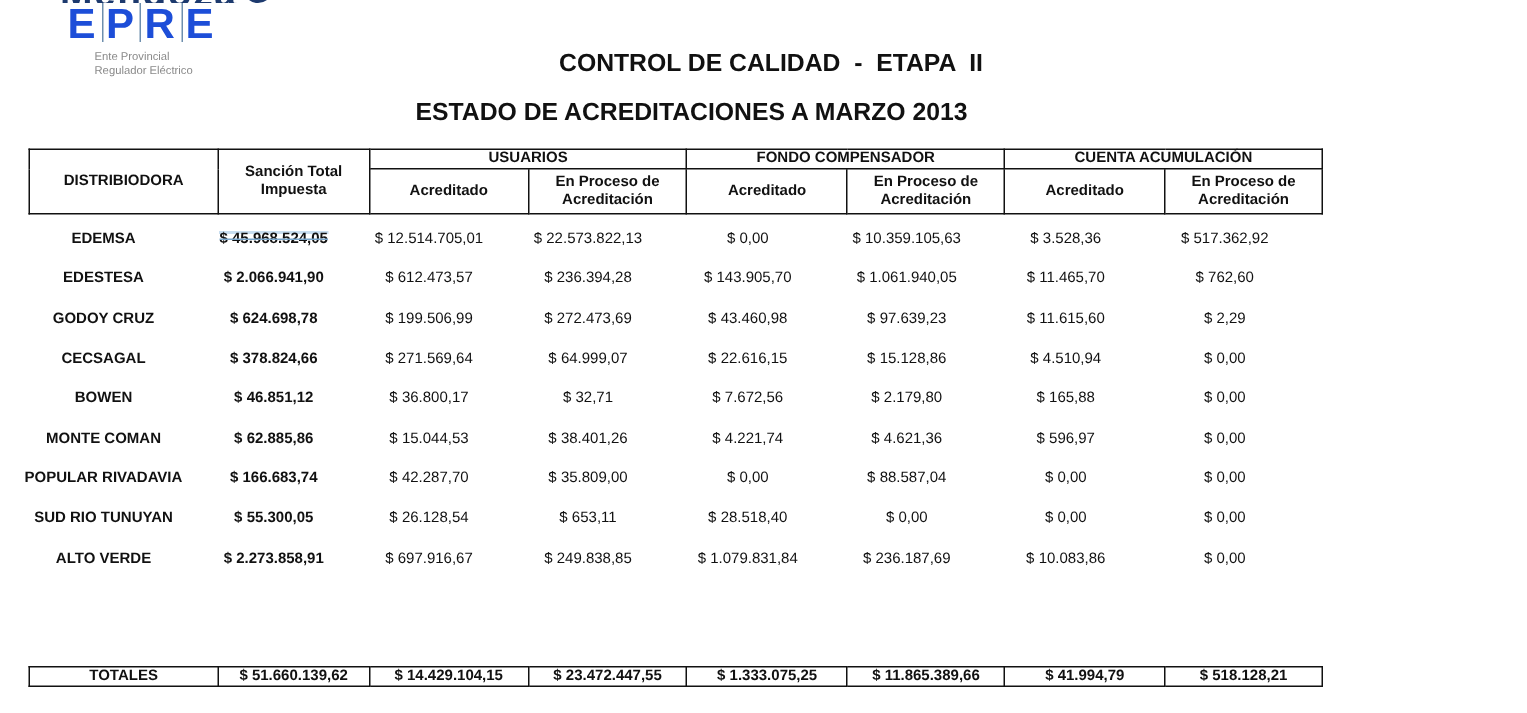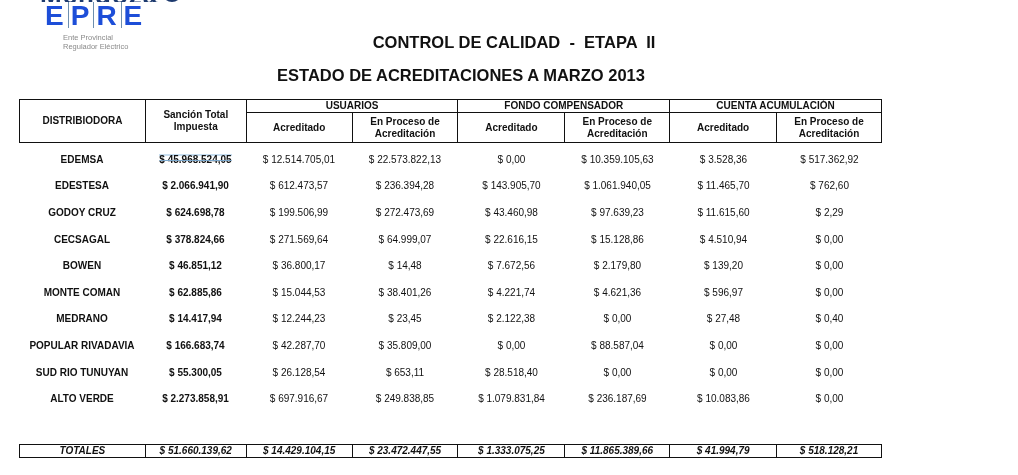--- a/index.html
+++ b/index.html
@@ -10,25 +10,25 @@
   .logo .epre { position:absolute; left:5px; top:14px; font-size:28px; font-weight:bold; color:#1d4ed8; letter-spacing:2px; line-height:28px; }
   .logo .epre span.sep { display:inline-block; width:1px; height:26px; background:#6e8fae; vertical-align:top; margin:0 2px; }
   .logo .sub { position:absolute; left:2px; font-size:7.5px; color:#8a8a8a; line-height:9px;padding-left:21px; }
   .title1 { position:absolute; left:0; width:1018px; top:33px; text-align:center; font-size:16.5px; font-weight:bold; }
   .title1 span { margin-left:10px; }
   .title2 { position:absolute; left:0; width:912px; top:66px; text-align:center; font-size:16.5px; font-weight:bold; }
   .title2 span { margin-left:10px; }
 
   table.hdr { position:absolute; left:19px; top:99px; border-collapse:collapse; width:863px; font-size:10px; font-weight:bold; }
   table.hdr td { border:1.2px solid #111; text-align:center; padding:0; line-height:12px; }
-  table.body { position:absolute; left:19px; top:146px; border-collapse:collapse; width:863px; font-size:10px; }
+  table.body { position:absolute; left:6px; top:146px; border-collapse:collapse; width:863px; font-size:10px; }
   table.body td { text-align:center; padding:0; height:26.6px; }
   table.body td.name, table.body td.total { font-weight:bold; }
   table.tot { position:absolute; left:19px; top:444px; border-collapse:collapse; width:863px; font-size:10px; font-weight:bold; }
-  table.tot td { border:1.4px solid #111; text-align:center; padding:0; height:12px; line-height:12px;font-style:italic; }
+  table.tot td { border:1.4px solid #111; text-align:center; padding:0; height:12px; line-height:12px; }
   .hl { background:linear-gradient(to bottom, #c8def0 0, #c8def0 2px, transparent 2px); text-decoration: line-through; text-decoration-color:#7aa7cc; text-decoration-thickness:1px; }
 </style>
 </head>
 <body>
 
 <div class="logo">
   <div class="brand-top"><span>Mendoza</span><span class="arc"></span></div>
   <div class="epre"><span>E</span><span class="sep"></span><span>P</span><span class="sep"></span><span>R</span><span class="sep"></span><span>E</span></div>
   <div class="sub" style="top:45px">Ente Provincial</div>
   <div class="sub" style="top:54px">Regulador Eléctrico</div>
@@ -116,45 +116,35 @@
         <td><span>$ 64.999,07</span></td>
         <td><span>$ 22.616,15</span></td>
         <td><span>$ 15.128,86</span></td>
         <td><span>$ 4.510,94</span></td>
         <td><span>$ 0,00</span></td>
       </tr>
       <tr>
         <td class="name"><span>BOWEN</span></td>
         <td class="total"><span>$ 46.851,12</span></td>
         <td><span>$ 36.800,17</span></td>
-        <td><span>$ 14,48</span></td>
+        <td><span>$ 32,71</span></td>
         <td><span>$ 7.672,56</span></td>
         <td><span>$ 2.179,80</span></td>
-        <td><span>$ 139,20</span></td>
+        <td><span>$ 165,88</span></td>
         <td><span>$ 0,00</span></td>
       </tr>
       <tr>
         <td class="name"><span>MONTE COMAN</span></td>
         <td class="total"><span>$ 62.885,86</span></td>
         <td><span>$ 15.044,53</span></td>
         <td><span>$ 38.401,26</span></td>
         <td><span>$ 4.221,74</span></td>
         <td><span>$ 4.621,36</span></td>
         <td><span>$ 596,97</span></td>
         <td><span>$ 0,00</span></td>
-      </tr>
-      <tr>
-        <td class="name"><span>MEDRANO</span></td>
-        <td class="total"><span>$ 14.417,94</span></td>
-        <td><span>$ 12.244,23</span></td>
-        <td><span>$ 23,45</span></td>
-        <td><span>$ 2.122,38</span></td>
-        <td><span>$ 0,00</span></td>
-        <td><span>$ 27,48</span></td>
-        <td><span>$ 0,40</span></td>
       </tr>
       <tr>
         <td class="name"><span>POPULAR RIVADAVIA</span></td>
         <td class="total"><span>$ 166.683,74</span></td>
         <td><span>$ 42.287,70</span></td>
         <td><span>$ 35.809,00</span></td>
         <td><span>$ 0,00</span></td>
         <td><span>$ 88.587,04</span></td>
         <td><span>$ 0,00</span></td>
         <td><span>$ 0,00</span></td>

